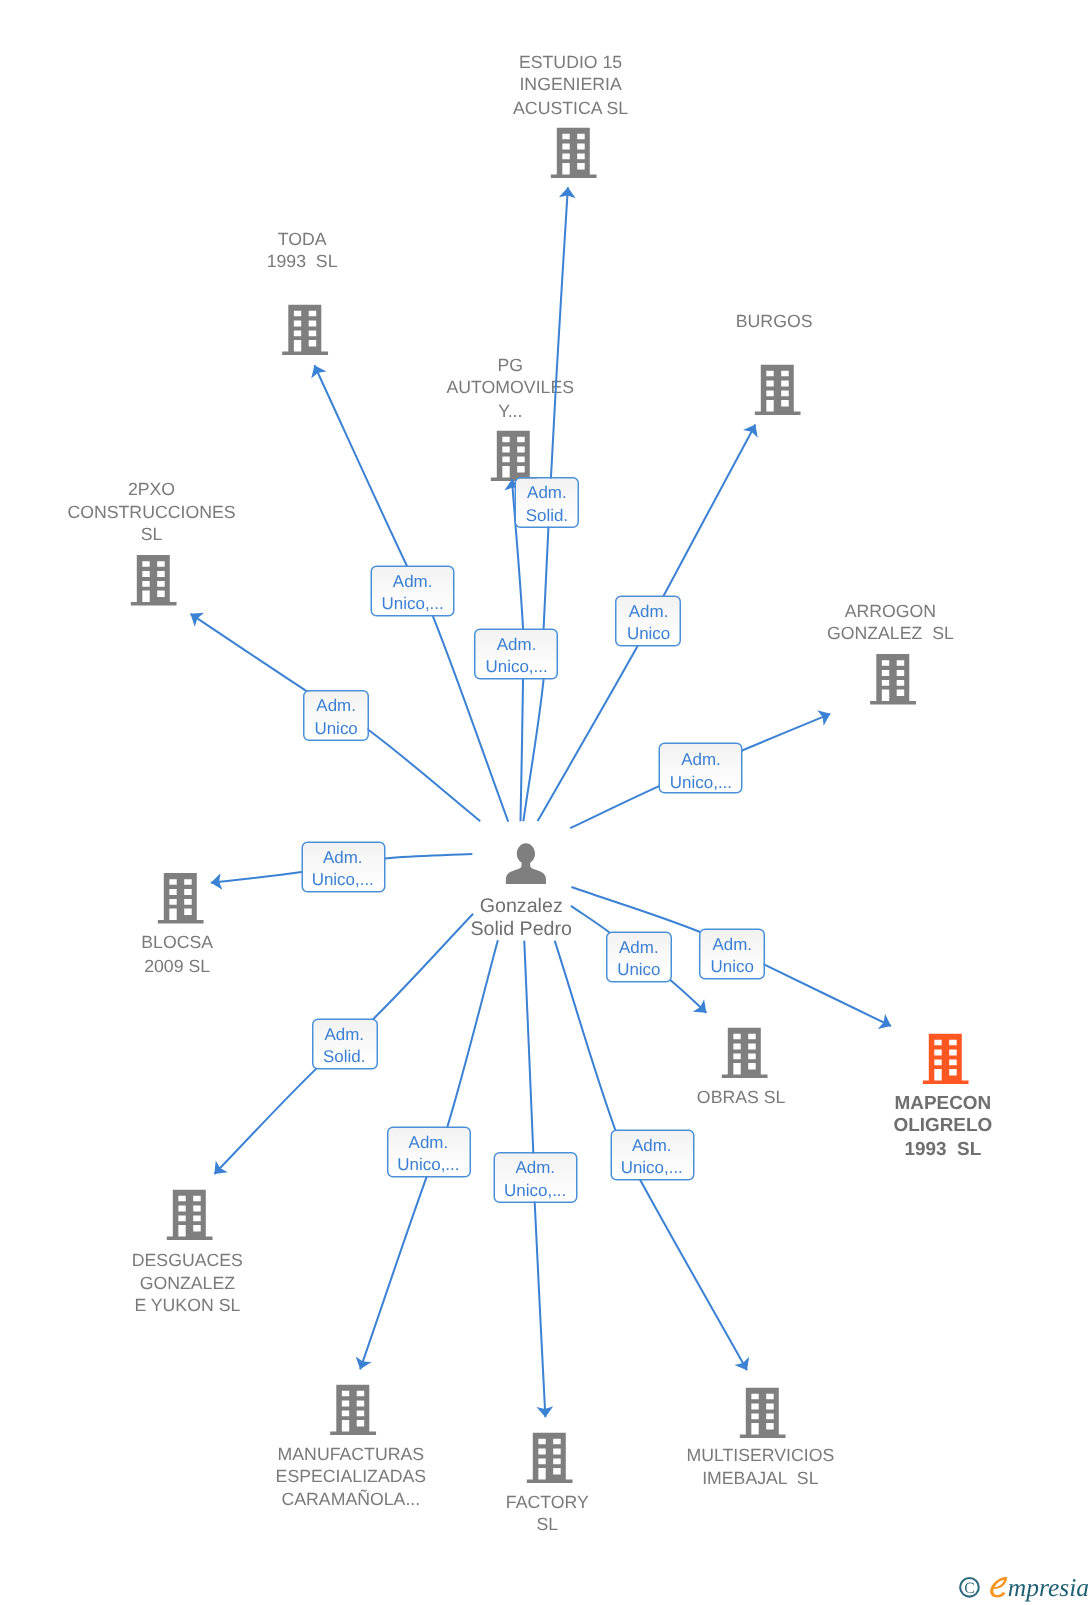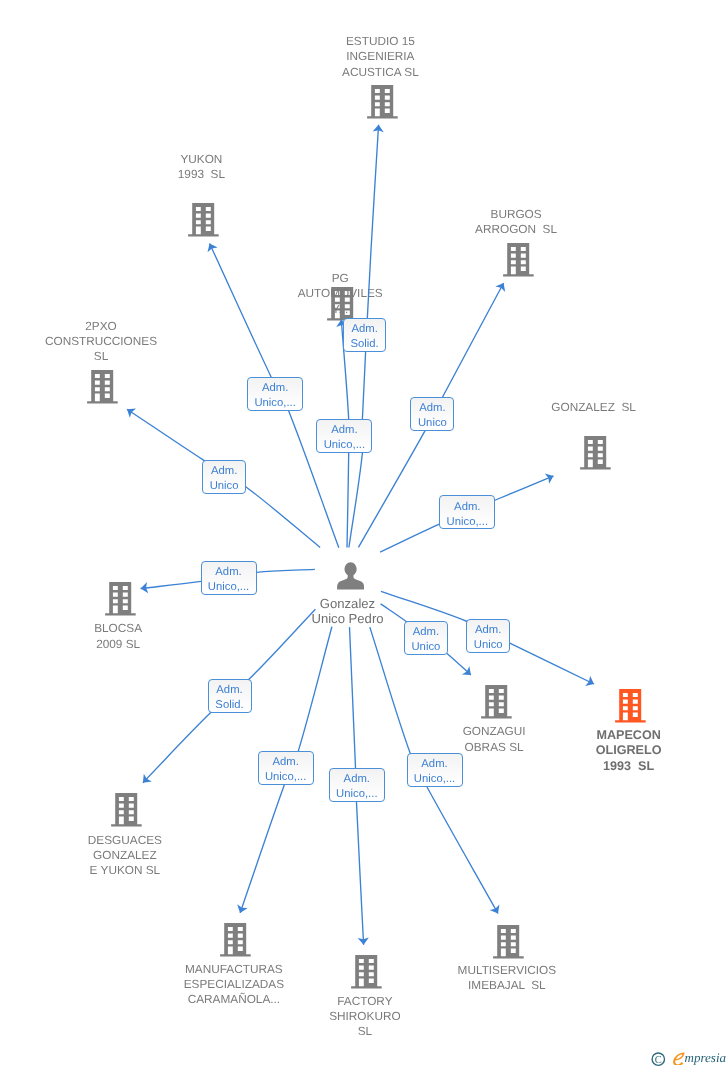--- a/index.html
+++ b/index.html
@@ -14,21 +14,21 @@
 .nlabel.hl{color:#6f6f6f;font-weight:bold;font-size:12.6px;line-height:15.4px;}
 .bicon{position:absolute;}
 .reltag{position:absolute;border:1.3px solid #4a90d9;border-radius:4px;
   background:linear-gradient(180deg,#f2f2f2 0%,#f8f8f8 40%,#ffffff 95%);
   color:#3b7fd4;font-size:11.3px;box-sizing:border-box;
   display:flex;flex-direction:column;align-items:center;justify-content:center;padding-top:4.5px;}
 .reltag span{display:block;line-height:15px;text-align:center;}
 .wm{position:absolute;right:2px;bottom:3.3px;display:flex;align-items:baseline;}
 .wm svg{align-self:center;}
 .wm-e{align-self:flex-end;margin-bottom:0.5px;margin-left:6.5px;margin-right:0px;}
-.wm-rest{font-family:"Liberation Serif",serif;font-style:italic;font-size:13px;color:#1f5f73;line-height:1;letter-spacing:0px;margin-left:0px;}
+.wm-rest{font-family:"Liberation Serif",serif;font-style:italic;font-size:17px;color:#1f5f73;line-height:1;letter-spacing:0px;margin-left:0px;}
 </style>
 </head>
 <body>
 
 <div id="stage">
   <svg id="edges" viewBox="0 0 728 1070" width="728" height="1070">
       <path d="M348.9,547.5 C353.4,516.3 359.1,484.3 362.4,453.0 C363.6,441.8 361.9,430.2 362.4,419.0 C364.8,363.2 367.9,305.8 371.0,250.0 C373.3,208.7 376.1,166.1 378.6,124.8" fill="none" stroke="#3c82d4" stroke-width="1.35"></path>
       <path d="M0,0 L-7.1,-5.6 L-5.5,0 L-7.1,5.6 Z" fill="#3c82d4" transform="translate(378.6,124.8) rotate(-86.5)"></path>
       <path d="M338.8,547.7 C322.2,502.5 306.3,455.5 288.6,410.7 C283.9,399.0 276.4,388.1 271.0,376.7 C250.3,332.9 229.9,287.5 209.6,243.5" fill="none" stroke="#3c82d4" stroke-width="1.35"></path>
       <path d="M0,0 L-7.1,-5.6 L-5.5,0 L-7.1,5.6 Z" fill="#3c82d4" transform="translate(209.6,243.5) rotate(-114.7)"></path>
@@ -59,57 +59,57 @@
       <div class="node" style="left: 0px; top: 0px;">
         <div class="bicon" style="left: 366.8px; top: 85.2px; width: 31px; height: 34px;"><svg width="31" height="34" viewBox="0 0 31 34">
             <path fill="#7f7f7f" fill-rule="evenodd" d="M0.1,31.3h30.6v2.3h-30.6zM4.2,0h22.0v31.3h-22.0zM7.9,4.1h4.9v3.8h-4.9zM17.8,4.1h5.0v3.8h-5.0zM7.9,10.6h4.9v4.1h-4.9zM17.8,10.6h5.0v4.1h-5.0zM7.9,17.3h4.9v3.9h-4.9zM17.8,17.3h5.0v3.9h-5.0zM7.9,23.6h4.9v7.7h-4.9zM17.8,23.6h5.0v4.4h-5.0z"></path>
           </svg></div>
         <div class="nlabel" style="left: 260.4px; top: 34.2px; width: 240px;"><div>ESTUDIO 15</div><div>INGENIERIA</div><div>ACUSTICA SL</div></div>
       </div>
       <div class="node" style="left: 0px; top: 0px;">
         <div class="bicon" style="left: 187.8px; top: 203px; width: 31px; height: 34px;"><svg width="31" height="34" viewBox="0 0 31 34">
             <path fill="#7f7f7f" fill-rule="evenodd" d="M0.1,31.3h30.6v2.3h-30.6zM4.2,0h22.0v31.3h-22.0zM7.9,4.1h4.9v3.8h-4.9zM17.8,4.1h5.0v3.8h-5.0zM7.9,10.6h4.9v4.1h-4.9zM17.8,10.6h5.0v4.1h-5.0zM7.9,17.3h4.9v3.9h-4.9zM17.8,17.3h5.0v3.9h-5.0zM7.9,23.6h4.9v7.7h-4.9zM17.8,23.6h5.0v4.4h-5.0z"></path>
           </svg></div>
-        <div class="nlabel" style="left: 81.4px; top: 152.2px; width: 240px;"><div>YUKON</div><div>1993  SL</div></div>
+        <div class="nlabel" style="left: 81.4px; top: 152.2px; width: 240px;"><div>TODA</div><div>1993  SL</div></div>
       </div>
       <div class="node" style="left: 0px; top: 0px;">
         <div class="bicon" style="left: 326.6px; top: 287.3px; width: 31px; height: 34px;"><svg width="31" height="34" viewBox="0 0 31 34">
             <path fill="#7f7f7f" fill-rule="evenodd" d="M0.1,31.3h30.6v2.3h-30.6zM4.2,0h22.0v31.3h-22.0zM7.9,4.1h4.9v3.8h-4.9zM17.8,4.1h5.0v3.8h-5.0zM7.9,10.6h4.9v4.1h-4.9zM17.8,10.6h5.0v4.1h-5.0zM7.9,17.3h4.9v3.9h-4.9zM17.8,17.3h5.0v3.9h-5.0zM7.9,23.6h4.9v7.7h-4.9zM17.8,23.6h5.0v4.4h-5.0z"></path>
           </svg></div>
-        <div class="nlabel" style="left: 220.2px; top: 236.2px; width: 240px; margin-top: 35px;"><div>PG</div><div>AUTOMOVILES</div><div>Y...</div></div>
+        <div class="nlabel" style="left: 220.2px; top: 236.2px; width: 240px;"><div>PG</div><div>AUTOMOVILES</div><div>Y...</div></div>
       </div>
       <div class="node" style="left: 0px; top: 0px;">
         <div class="bicon" style="left: 502.5px; top: 242.8px; width: 31px; height: 34px;"><svg width="31" height="34" viewBox="0 0 31 34">
             <path fill="#7f7f7f" fill-rule="evenodd" d="M0.1,31.3h30.6v2.3h-30.6zM4.2,0h22.0v31.3h-22.0zM7.9,4.1h4.9v3.8h-4.9zM17.8,4.1h5.0v3.8h-5.0zM7.9,10.6h4.9v4.1h-4.9zM17.8,10.6h5.0v4.1h-5.0zM7.9,17.3h4.9v3.9h-4.9zM17.8,17.3h5.0v3.9h-5.0zM7.9,23.6h4.9v7.7h-4.9zM17.8,23.6h5.0v4.4h-5.0z"></path>
           </svg></div>
-        <div class="nlabel" style="left: 396.1px; top: 206.6px; width: 240px;"><div>BURGOS</div><div>ARROGON  SL</div></div>
+        <div class="nlabel" style="left: 396.1px; top: 206.6px; width: 240px;"><div>BURGOS</div></div>
       </div>
       <div class="node" style="left: 0px; top: 0px;">
         <div class="bicon" style="left: 87.4px; top: 369.7px; width: 31px; height: 34px;"><svg width="31" height="34" viewBox="0 0 31 34">
             <path fill="#7f7f7f" fill-rule="evenodd" d="M0.1,31.3h30.6v2.3h-30.6zM4.2,0h22.0v31.3h-22.0zM7.9,4.1h4.9v3.8h-4.9zM17.8,4.1h5.0v3.8h-5.0zM7.9,10.6h4.9v4.1h-4.9zM17.8,10.6h5.0v4.1h-5.0zM7.9,17.3h4.9v3.9h-4.9zM17.8,17.3h5.0v3.9h-5.0zM7.9,23.6h4.9v7.7h-4.9zM17.8,23.6h5.0v4.4h-5.0z"></path>
           </svg></div>
         <div class="nlabel" style="left: -19px; top: 318.7px; width: 240px;"><div>2PXO</div><div>CONSTRUCCIONES</div><div>SL</div></div>
       </div>
       <div class="node" style="left: 0px; top: 0px;">
         <div class="bicon" style="left: 580px; top: 435.9px; width: 31px; height: 34px;"><svg width="31" height="34" viewBox="0 0 31 34">
             <path fill="#7f7f7f" fill-rule="evenodd" d="M0.1,31.3h30.6v2.3h-30.6zM4.2,0h22.0v31.3h-22.0zM7.9,4.1h4.9v3.8h-4.9zM17.8,4.1h5.0v3.8h-5.0zM7.9,10.6h4.9v4.1h-4.9zM17.8,10.6h5.0v4.1h-5.0zM7.9,17.3h4.9v3.9h-4.9zM17.8,17.3h5.0v3.9h-5.0zM7.9,23.6h4.9v7.7h-4.9zM17.8,23.6h5.0v4.4h-5.0z"></path>
           </svg></div>
-        <div class="nlabel" style="left: 473.6px; top: 400.1px; width: 240px;"><div>GONZALEZ  SL</div></div>
+        <div class="nlabel" style="left: 473.6px; top: 400.1px; width: 240px;"><div>ARROGON</div><div>GONZALEZ  SL</div></div>
       </div>
       <div class="node" style="left: 0px; top: 0px;">
         <div class="bicon" style="left: 104.5px; top: 581.5px; width: 31px; height: 34px;"><svg width="31" height="34" viewBox="0 0 31 34">
             <path fill="#7f7f7f" fill-rule="evenodd" d="M0.1,31.3h30.6v2.3h-30.6zM4.2,0h22.0v31.3h-22.0zM7.9,4.1h4.9v3.8h-4.9zM17.8,4.1h5.0v3.8h-5.0zM7.9,10.6h4.9v4.1h-4.9zM17.8,10.6h5.0v4.1h-5.0zM7.9,17.3h4.9v3.9h-4.9zM17.8,17.3h5.0v3.9h-5.0zM7.9,23.6h4.9v7.7h-4.9zM17.8,23.6h5.0v4.4h-5.0z"></path>
           </svg></div>
         <div class="nlabel" style="left: -1.9px; top: 621.3px; width: 240px;"><div>BLOCSA</div><div>2009 SL</div></div>
       </div>
       <div class="node" style="left: 0px; top: 0px;">
         <div class="bicon" style="left: 480.5px; top: 685.2px; width: 31px; height: 34px;"><svg width="31" height="34" viewBox="0 0 31 34">
             <path fill="#7f7f7f" fill-rule="evenodd" d="M0.1,31.3h30.6v2.3h-30.6zM4.2,0h22.0v31.3h-22.0zM7.9,4.1h4.9v3.8h-4.9zM17.8,4.1h5.0v3.8h-5.0zM7.9,10.6h4.9v4.1h-4.9zM17.8,10.6h5.0v4.1h-5.0zM7.9,17.3h4.9v3.9h-4.9zM17.8,17.3h5.0v3.9h-5.0zM7.9,23.6h4.9v7.7h-4.9zM17.8,23.6h5.0v4.4h-5.0z"></path>
           </svg></div>
-        <div class="nlabel" style="left: 374.1px; top: 724.4px; width: 240px;"><div>GONZAGUI</div><div>OBRAS SL</div></div>
+        <div class="nlabel" style="left: 374.1px; top: 724.4px; width: 240px;"><div>OBRAS SL</div></div>
       </div>
       <div class="node" style="left: 0px; top: 0px;">
         <div class="bicon" style="left: 615px; top: 688.8px; width: 31px; height: 34px;"><svg width="31" height="34" viewBox="0 0 31 34">
             <path fill="#FF5722" fill-rule="evenodd" d="M0.1,31.3h30.6v2.3h-30.6zM4.2,0h22.0v31.3h-22.0zM7.9,4.1h4.9v3.8h-4.9zM17.8,4.1h5.0v3.8h-5.0zM7.9,10.6h4.9v4.1h-4.9zM17.8,10.6h5.0v4.1h-5.0zM7.9,17.3h4.9v3.9h-4.9zM17.8,17.3h5.0v3.9h-5.0zM7.9,23.6h4.9v7.7h-4.9zM17.8,23.6h5.0v4.4h-5.0z"></path>
           </svg></div>
         <div class="nlabel hl" style="left: 508.6px; top: 728px; width: 240px;"><div>MAPECON</div><div>OLIGRELO</div><div>1993  SL</div></div>
       </div>
       <div class="node" style="left: 0px; top: 0px;">
         <div class="bicon" style="left: 111.3px; top: 792.9px; width: 31px; height: 34px;"><svg width="31" height="34" viewBox="0 0 31 34">
             <path fill="#7f7f7f" fill-rule="evenodd" d="M0.1,31.3h30.6v2.3h-30.6zM4.2,0h22.0v31.3h-22.0zM7.9,4.1h4.9v3.8h-4.9zM17.8,4.1h5.0v3.8h-5.0zM7.9,10.6h4.9v4.1h-4.9zM17.8,10.6h5.0v4.1h-5.0zM7.9,17.3h4.9v3.9h-4.9zM17.8,17.3h5.0v3.9h-5.0zM7.9,23.6h4.9v7.7h-4.9zM17.8,23.6h5.0v4.4h-5.0z"></path>
@@ -119,33 +119,33 @@
       <div class="node" style="left: 0px; top: 0px;">
         <div class="bicon" style="left: 220.3px; top: 922.9px; width: 31px; height: 34px;"><svg width="31" height="34" viewBox="0 0 31 34">
             <path fill="#7f7f7f" fill-rule="evenodd" d="M0.1,31.3h30.6v2.3h-30.6zM4.2,0h22.0v31.3h-22.0zM7.9,4.1h4.9v3.8h-4.9zM17.8,4.1h5.0v3.8h-5.0zM7.9,10.6h4.9v4.1h-4.9zM17.8,10.6h5.0v4.1h-5.0zM7.9,17.3h4.9v3.9h-4.9zM17.8,17.3h5.0v3.9h-5.0zM7.9,23.6h4.9v7.7h-4.9zM17.8,23.6h5.0v4.4h-5.0z"></path>
           </svg></div>
         <div class="nlabel" style="left: 113.9px; top: 961.7px; width: 240px;"><div>MANUFACTURAS</div><div>ESPECIALIZADAS</div><div>CARAMAÑOLA...</div></div>
       </div>
       <div class="node" style="left: 0px; top: 0px;">
         <div class="bicon" style="left: 351.3px; top: 955.1px; width: 31px; height: 34px;"><svg width="31" height="34" viewBox="0 0 31 34">
             <path fill="#7f7f7f" fill-rule="evenodd" d="M0.1,31.3h30.6v2.3h-30.6zM4.2,0h22.0v31.3h-22.0zM7.9,4.1h4.9v3.8h-4.9zM17.8,4.1h5.0v3.8h-5.0zM7.9,10.6h4.9v4.1h-4.9zM17.8,10.6h5.0v4.1h-5.0zM7.9,17.3h4.9v3.9h-4.9zM17.8,17.3h5.0v3.9h-5.0zM7.9,23.6h4.9v7.7h-4.9zM17.8,23.6h5.0v4.4h-5.0z"></path>
           </svg></div>
-        <div class="nlabel" style="left: 244.9px; top: 993.6px; width: 240px;"><div>FACTORY</div><div>SHIROKURO</div><div>SL</div></div>
+        <div class="nlabel" style="left: 244.9px; top: 993.6px; width: 240px;"><div>FACTORY</div><div>SL</div></div>
       </div>
       <div class="node" style="left: 0px; top: 0px;">
         <div class="bicon" style="left: 493.3px; top: 924.6px; width: 31px; height: 34px;"><svg width="31" height="34" viewBox="0 0 31 34">
             <path fill="#7f7f7f" fill-rule="evenodd" d="M0.1,31.3h30.6v2.3h-30.6zM4.2,0h22.0v31.3h-22.0zM7.9,4.1h4.9v3.8h-4.9zM17.8,4.1h5.0v3.8h-5.0zM7.9,10.6h4.9v4.1h-4.9zM17.8,10.6h5.0v4.1h-5.0zM7.9,17.3h4.9v3.9h-4.9zM17.8,17.3h5.0v3.9h-5.0zM7.9,23.6h4.9v7.7h-4.9zM17.8,23.6h5.0v4.4h-5.0z"></path>
           </svg></div>
         <div class="nlabel" style="left: 386.9px; top: 963px; width: 240px;"><div>MULTISERVICIOS</div><div>IMEBAJAL  SL</div></div>
       </div>
       <div class="node" style="left: 0px; top: 0px;">
         <div class="bicon" style="left: 336.5px; top: 562.2px; width: 27.2px; height: 27.4px;"><svg width="27.2" height="27.4" viewBox="0 0 26.2 26.6">
             <path fill="#7f7f7f" d="M0,26.6 L0,24.2 C0,22.8 0.4,21.2 1.5,19.9 C3.0,18.2 8.8,17.0 9.7,16.1 C10.35,15.45 10.4,13.9 10.3,12.8 C8.4,11.45 7.2,9.45 7.2,7.1 C7.2,3.3 9.85,0.2 13.1,0.2 C16.35,0.2 19.0,3.3 19.0,7.1 C19.0,9.45 17.8,11.45 15.9,12.8 C15.8,13.9 15.85,15.45 16.5,16.1 C17.4,17.0 23.2,18.2 24.7,19.9 C25.8,21.2 26.2,22.8 26.2,24.2 L26.2,26.6 z"></path>
           </svg></div>
-        <div class="nlabel" style="left: 227.5px; top: 596.2px; width: 240px; color: rgb(111, 111, 111); font-size: 13.1px; line-height: 15.2px;"><div>Gonzalez</div><div>Unico Pedro</div></div>
+        <div class="nlabel" style="left: 227.5px; top: 596.2px; width: 240px; color: rgb(111, 111, 111); font-size: 13.1px; line-height: 15.2px;"><div>Gonzalez</div><div>Solid Pedro</div></div>
       </div>
     </div>
   <div id="tags">
       <div class="reltag" style="left: 247.1px; top: 376.7px; width: 56px; height: 34px;">
         <span>Adm.</span>
         <span>Unico,...</span>
       </div>
       <div class="reltag" style="left: 343.1px; top: 317.6px; width: 43px; height: 34px;">
         <span>Adm.</span>
         <span>Solid.</span>

